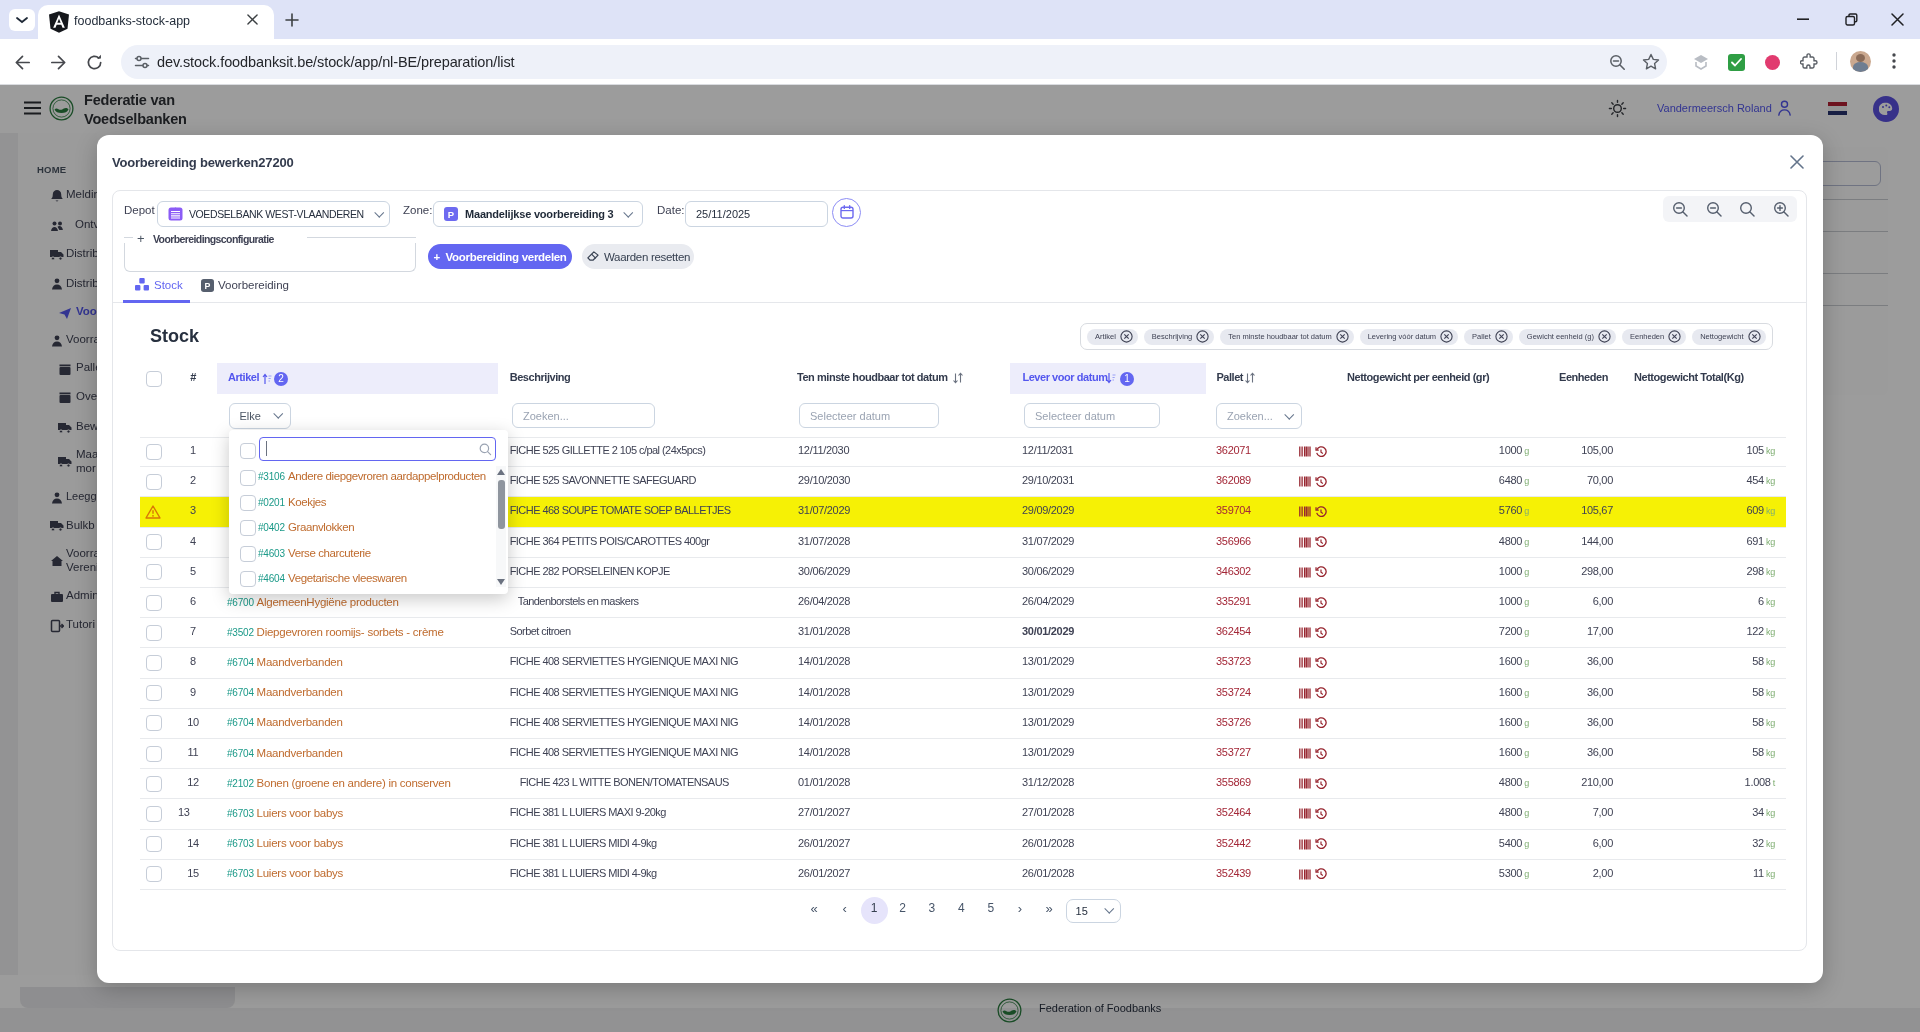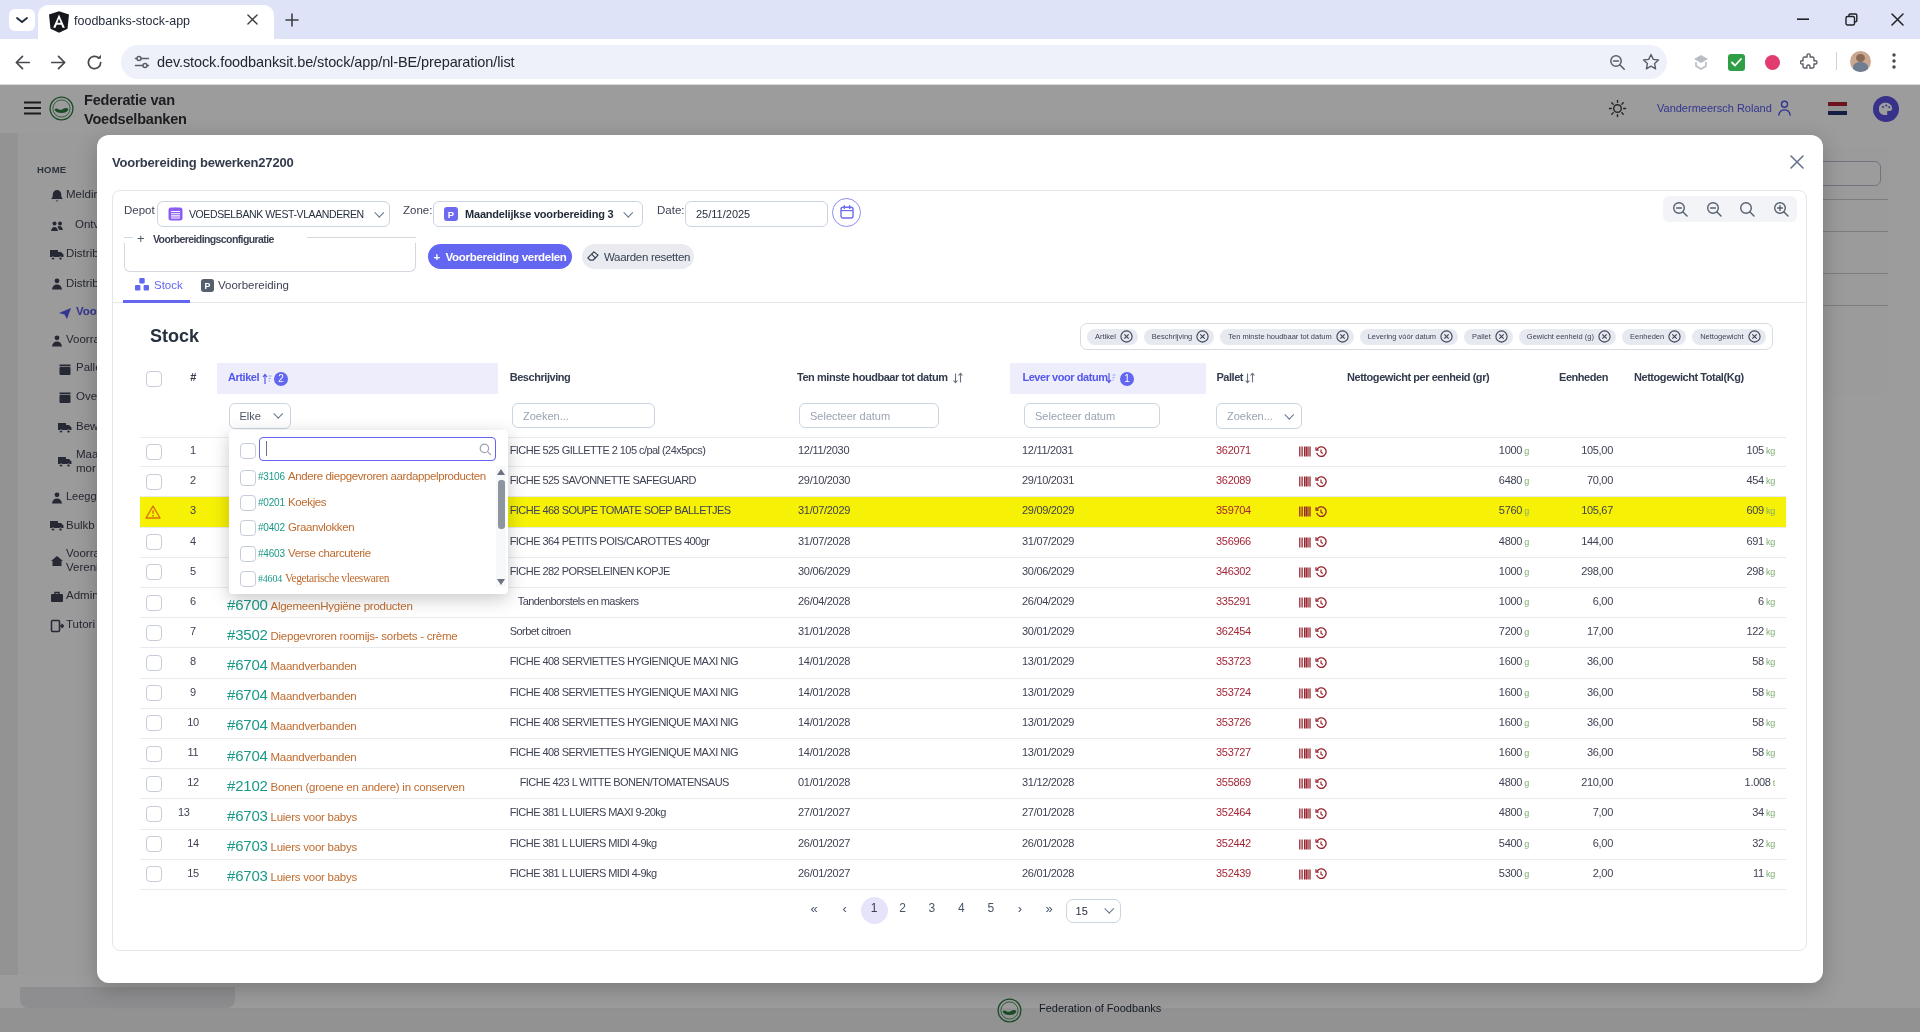--- a/index.html
+++ b/index.html
@@ -18,21 +18,21 @@
 #modal{position:absolute;left:97px;top:50px;width:1726px;height:848px;background:#fff;border-radius:12px;z-index:10;box-shadow:0 6px 22px rgba(0,0,0,.22);}
 #panel{position:absolute;left:15px;top:55px;width:1695px;height:761px;border:1px solid #e4e6ea;border-radius:8px;}
 .lbl{position:absolute;font-size:11.5px;color:#3f4254;}
 .sel{position:absolute;height:26px;border:1px solid #cbd5e1;border-radius:6px;background:#fff;display:flex;align-items:center;font-size:11px;color:#27303f;}
 .chev{width:7px;height:7px;border-right:1.4px solid #64748b;border-bottom:1.4px solid #64748b;transform:rotate(45deg) translateY(-2.5px);margin-left:auto;flex-shrink:0;}
 .inp{position:absolute;border:1px solid #cbd5e1;border-radius:6px;background:#fff;font-size:11px;color:#27303f;display:flex;align-items:center;}
 .ph{color:#9aa3b2;}
 
 .hrowtxt{font-size:11px;font-weight:bold;color:#333b4d;letter-spacing:-0.45px;white-space:nowrap;}
 .cell{position:absolute;font-size:11px;color:#3f4254;white-space:nowrap;letter-spacing:-0.3px;}
-.code{color:#1a9988;font-size:15px;letter-spacing:-0.2px;}
+.code{color:#1a9988;font-size:10px;letter-spacing:-0.2px;}
 .aname{color:#bf6b2e;font-size:11.5px;letter-spacing:-0.25px;}
 .pal{color:#a32737;}
 .unit{color:#7fae72;font-size:9px;}
 .chip{display:inline-flex;align-items:center;height:16px;background:#e7e9f0;border-radius:8px;font-size:7.5px;color:#3f4254;padding:0 5px 0 8px;margin-right:6px;white-space:nowrap;}
 .cb{position:absolute;width:16px;height:16px;border:1.4px solid #c6cdd8;border-radius:4px;background:#fff;}
 </style></head><body>
 
 <div id="tabstrip"></div>
 <div class="abs" style="left:9px;top:9px;width:26px;height:22px;background:#fff;border-radius:6px;"></div>
 <svg class="abs" style="left:15px;top:15px" width="14" height="10" viewBox="0 0 14 10">
@@ -500,21 +500,21 @@
 <div class="cell" style="left:1189px;top:50%;margin-top:-7.5px;width:200px;text-align:right;">1000<span class="unit"> g</span></div>
 <div class="cell" style="left:1273px;top:50%;margin-top:-7.5px;width:200px;text-align:right;">6,00</div>
 <div class="cell" style="left:1435px;top:50%;margin-top:-7.5px;width:200px;text-align:right;">6<span class="unit"> kg</span></div>
 </div>
 <div class="abs" style="left:43px;top:483.2px;width:1646px;height:30.2px;border-bottom:1px solid #e8eaed;">
 <div class="cb" style="left:6px;top:50%;margin-top:-8px;"></div>
 <div class="cell" style="left:38px;top:50%;margin-top:-7.5px;width:30px;text-align:center;">7</div>
 <div class="cell" style="left:87px;top:50%;margin-top:-7px;"><span class="code">#3502</span> <span class="aname">Diepgevroren roomijs- sorbets - crème</span></div>
 <div class="cell" style="left:369.7px;top:50%;margin-top:-7.5px;letter-spacing:-0.55px;">Sorbet citroen</div>
 <div class="cell" style="left:658px;top:50%;margin-top:-7.5px;">31/01/2028</div>
-<div class="cell" style="left:882px;top:50%;margin-top:-7.5px;">30/01/2029</div>
+<div class="cell" style="left:882px;top:50%;margin-top:-7.5px;font-weight:bold;">30/01/2029</div>
 <div class="cell pal" style="left:1076px;top:50%;margin-top:-7.5px;">362454</div>
 <svg width="12" height="11" viewBox="0 0 12 11" style="position:absolute;left:1159px;top:50%;margin-top:-5.5px;">
           <path d="M0.8 0.5v10M3.1 0.5v10M5.6 0.5v10M7.3 0.5v10M9 0.5v10M11 0.5v10" stroke="#97252f" stroke-width="1.3"></path>
         </svg>
 <svg width="12" height="12" viewBox="0 0 14 14" style="position:absolute;left:1175px;top:50%;margin-top:-6px;">
           <path d="M2.2 4.5A5.6 5.6 0 112 8" fill="none" stroke="#97252f" stroke-width="1.5"></path>
           <path d="M1.2 1.6v3.2h3.2" fill="none" stroke="#97252f" stroke-width="1.5"></path>
           <path d="M7 4.2V7.2l2.2 1.5" fill="none" stroke="#97252f" stroke-width="1.4"></path>
         </svg>
 <div class="cell" style="left:1189px;top:50%;margin-top:-7.5px;width:200px;text-align:right;">7200<span class="unit"> g</span></div>
@@ -702,21 +702,21 @@
         </svg>
 <div class="cb" style="left:11px;top:40px;"></div>
 <div class="abs" style="left:29px;top:40px;white-space:nowrap;font-size:11.5px;"><span class="code" style="font-size:10px;">#3106</span> <span class="aname" style="font-size:11.5px;letter-spacing:-0.4px;">Andere diepgevroren aardappelproducten</span></div>
 <div class="cb" style="left:11px;top:65px;"></div>
 <div class="abs" style="left:29px;top:66px;white-space:nowrap;font-size:11.5px;"><span class="code" style="font-size:10px;">#0201</span> <span class="aname" style="font-size:11.5px;letter-spacing:-0.4px;">Koekjes</span></div>
 <div class="cb" style="left:11px;top:90px;"></div>
 <div class="abs" style="left:29px;top:91px;white-space:nowrap;font-size:11.5px;"><span class="code" style="font-size:10px;">#0402</span> <span class="aname" style="font-size:11.5px;letter-spacing:-0.4px;">Graanvlokken</span></div>
 <div class="cb" style="left:11px;top:116px;"></div>
 <div class="abs" style="left:29px;top:117px;white-space:nowrap;font-size:11.5px;"><span class="code" style="font-size:10px;">#4603</span> <span class="aname" style="font-size:11.5px;letter-spacing:-0.4px;">Verse charcuterie</span></div>
 <div class="cb" style="left:11px;top:141px;"></div>
-<div class="abs" style="left:29px;top:142px;white-space:nowrap;font-size:11.5px;font-family:Liberation Serif, serif;"><span class="code" style="font-size:10px;">#4604</span> <span class="aname" style="font-size:11.5px;letter-spacing:-0.4px;">Vegetarische vleeswaren</span></div>
+<div class="abs" style="left:29px;top:142px;white-space:nowrap;font-size:11.5px;"><span class="code" style="font-size:10px;">#4604</span> <span class="aname" style="font-size:11.5px;letter-spacing:-0.4px;">Vegetarische vleeswaren</span></div>
 <div class="abs" style="left:267px;top:36px;width:10px;height:121px;background:#f7f8f9;"></div>
 <svg class="abs" style="left:268px;top:39px" width="8" height="6" viewBox="0 0 8 6">
           <path d="M4 0L8 6H0z" fill="#6b7280"></path>
         </svg>
 <div class="abs" style="left:268.5px;top:50px;width:7px;height:49px;background:#8f959e;border-radius:3px;"></div>
 <svg class="abs" style="left:268px;top:149px" width="8" height="6" viewBox="0 0 8 6">
           <path d="M4 6L0 0h8z" fill="#6b7280"></path>
         </svg>
 </div>
 </div>

